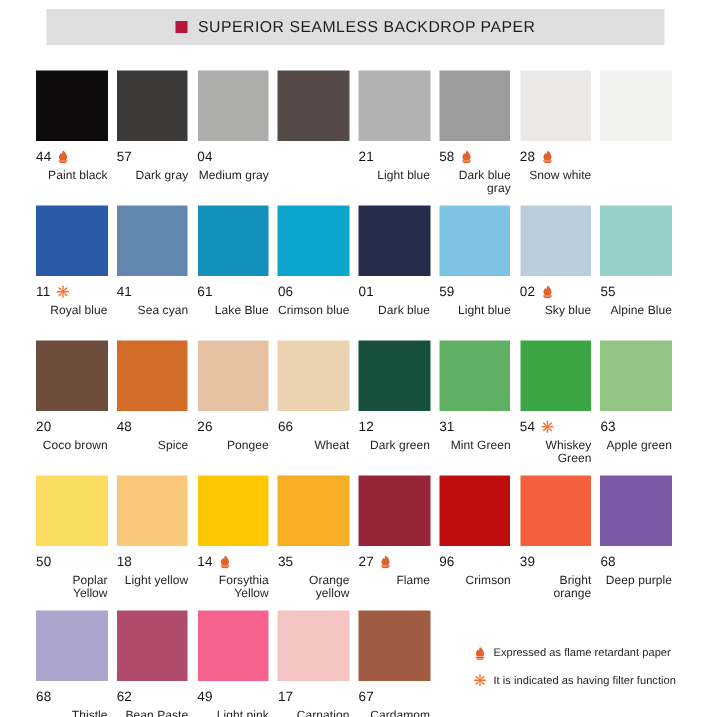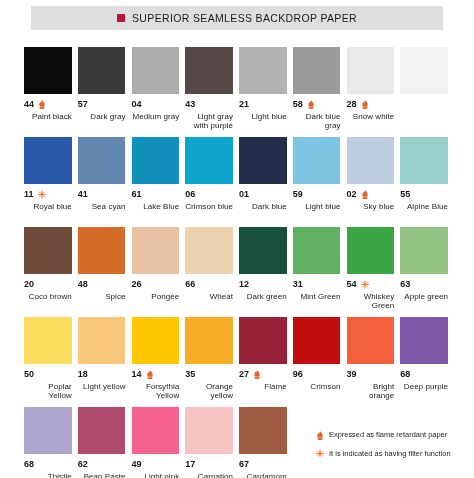--- a/index.html
+++ b/index.html
@@ -42,21 +42,21 @@
   .cell{position:relative;padding-right:6px;box-sizing:border-box;}
   .swatch{
     width:47.5px;height:47px;display:block;
   }
   .row.r3 .swatch,.row.r4 .swatch{height:47px;}
   .meta{margin-top:5px;}
   .code-line{
     display:flex;align-items:center;gap:4px;height:11px;
   }
   .code{
-    font-size:9px;font-weight:700;color:#151515;line-height:11px;
+    font-size:9px;font-weight:400;color:#151515;line-height:11px;
     letter-spacing:.1px;
   }
   .name{
     font-size:8px;color:#232323;line-height:9.6px;margin-top:1.5px;
     letter-spacing:.05px;max-width:52px;text-align:right;
   }
 
   
   .mk{width:8px;height:9px;display:inline-block;position:relative;flex:0 0 auto;}
   .mk svg{display:block;width:8px;height:9px;}
@@ -117,26 +117,20 @@
           <div class="swatch" style="background: rgb(173, 173, 172);"></div>
           <div class="meta">
             <div class="code-line">
               <span class="code">04</span>
             </div>
             <div class="name">Medium gray</div>
           </div>
         </div>
         <div class="cell">
           <div class="swatch" style="background: rgb(85, 74, 71);"></div>
-          <div class="meta">
-            <div class="code-line">
-              <span class="code">43</span>
-            </div>
-            <div class="name">Light gray with purple</div>
-          </div>
         </div>
         <div class="cell">
           <div class="swatch" style="background: rgb(178, 178, 178);"></div>
           <div class="meta">
             <div class="code-line">
               <span class="code">21</span>
             </div>
             <div class="name">Light blue</div>
           </div>
         </div>

